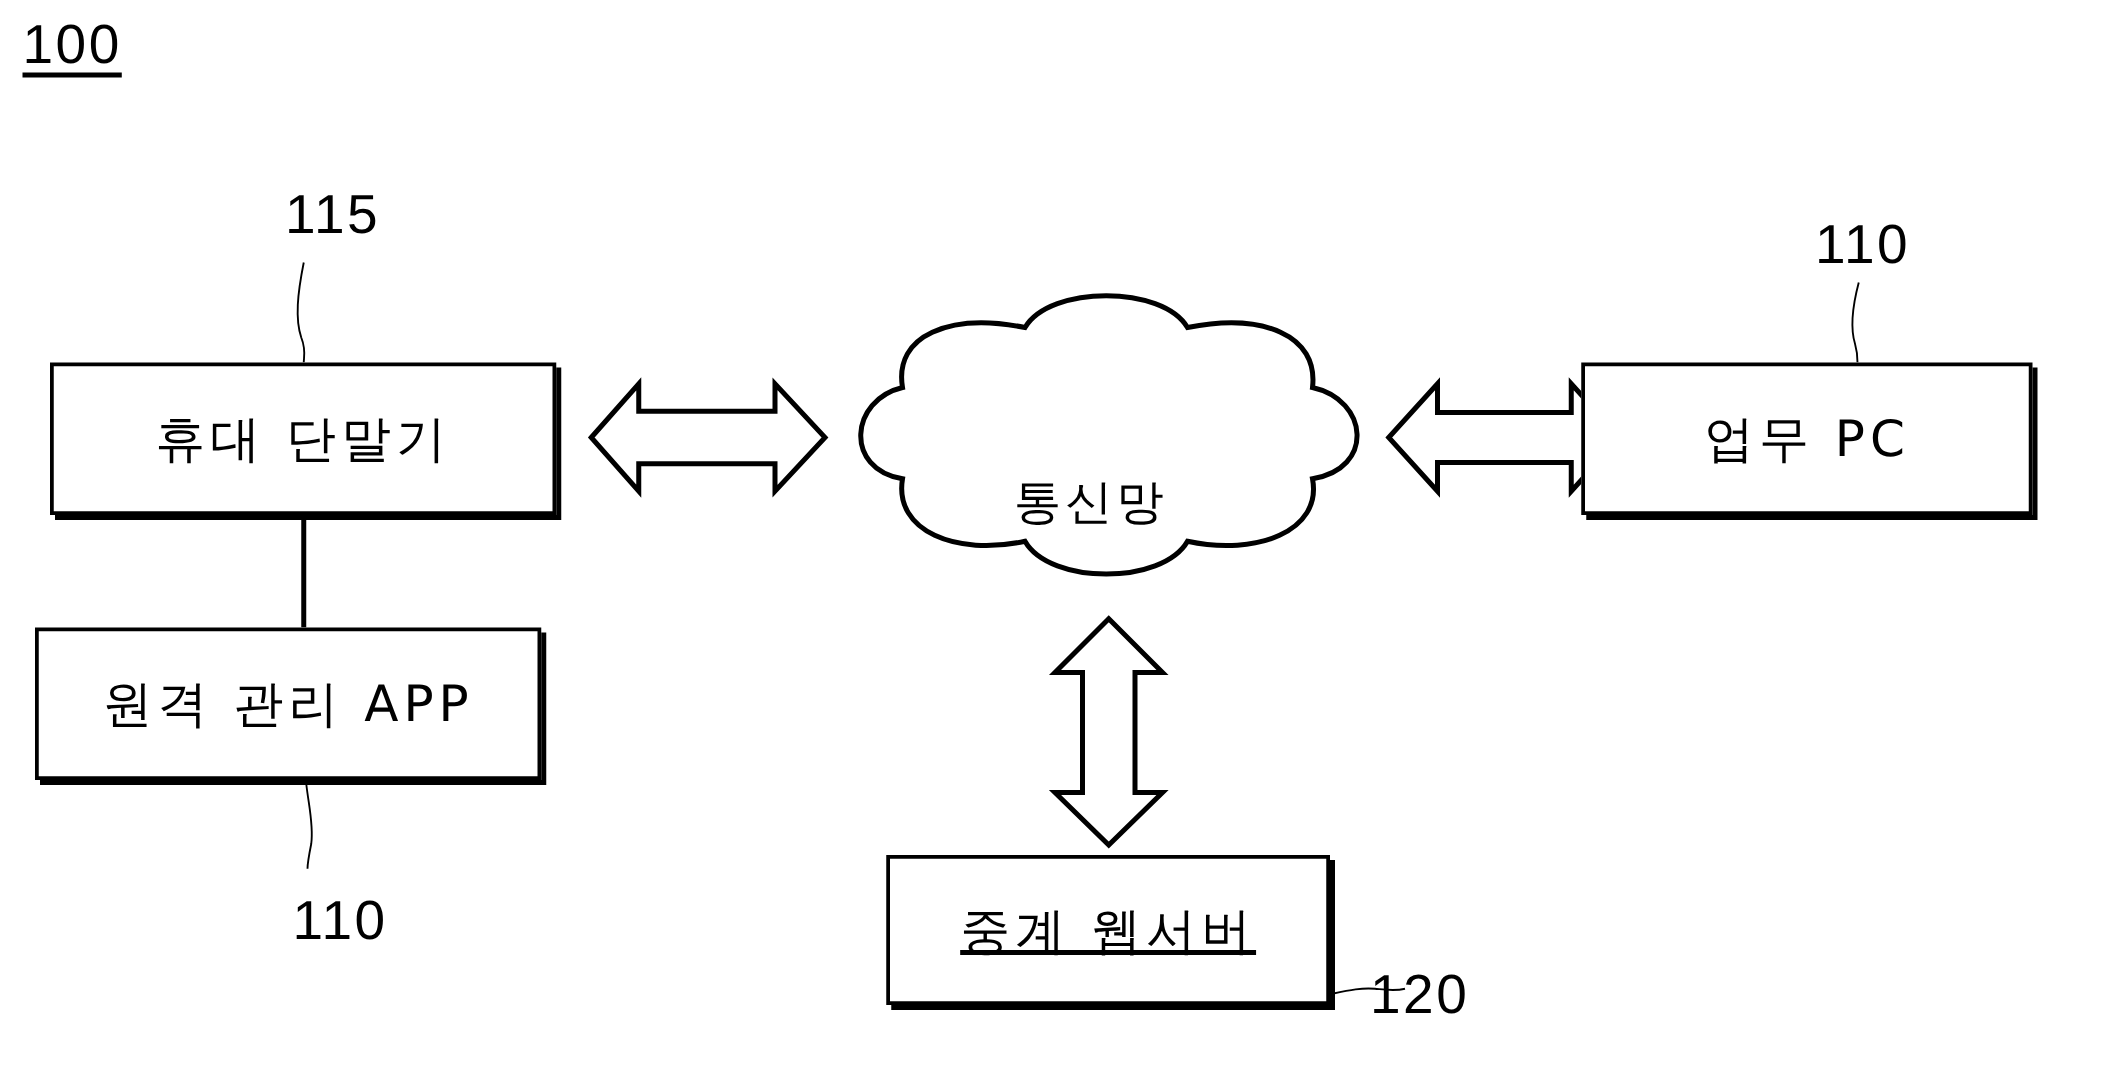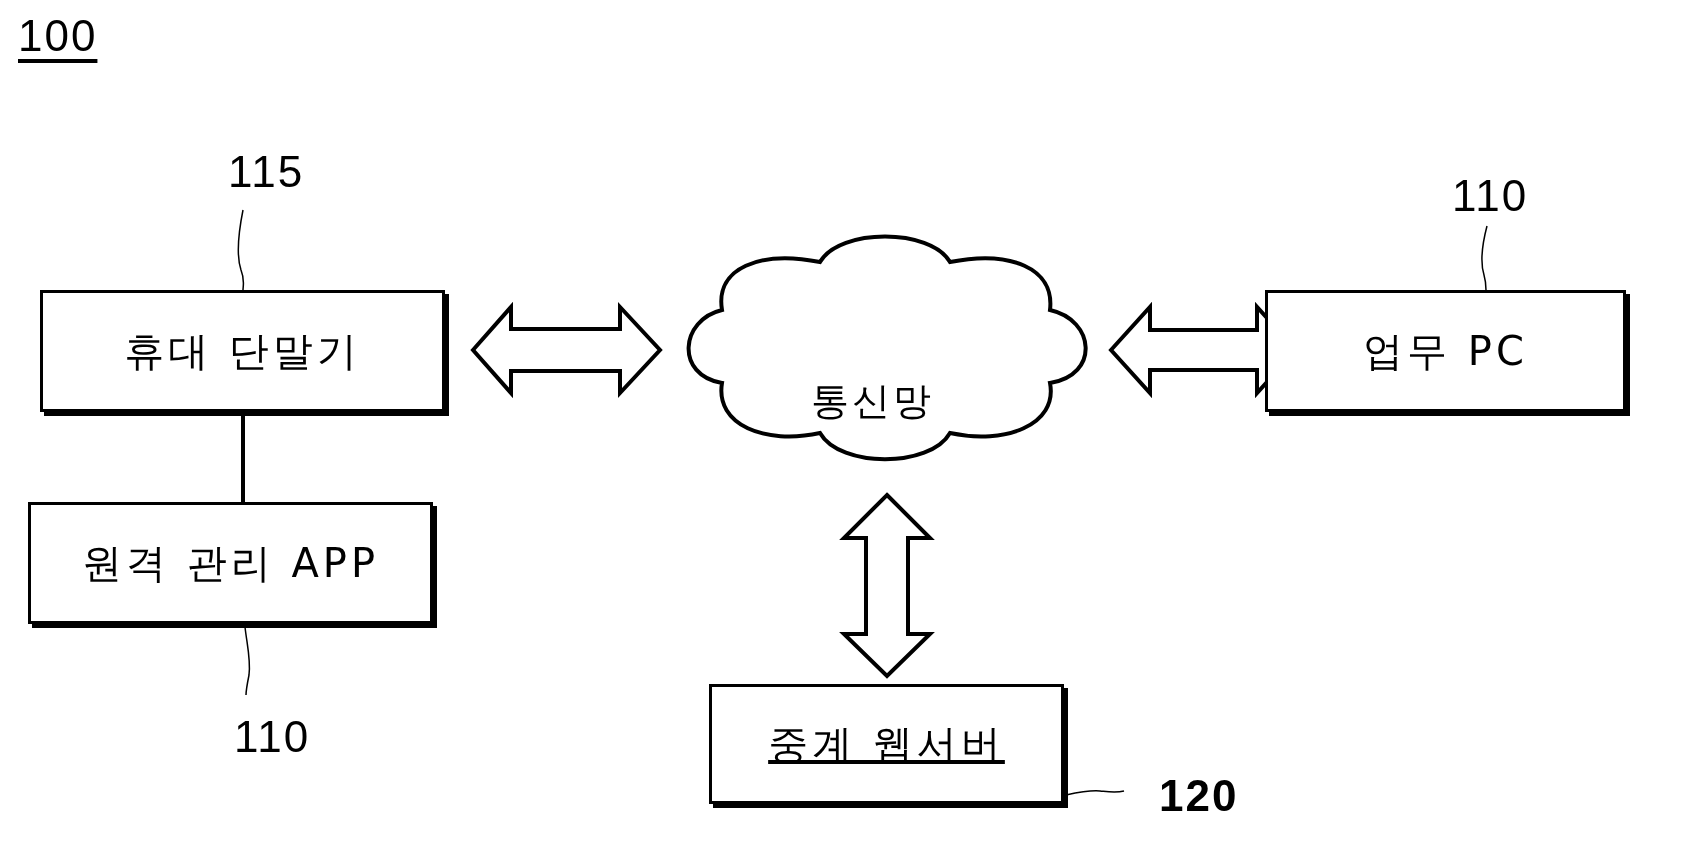--- a/index.html
+++ b/index.html
@@ -61,13 +61,13 @@
 <div class="abs ref" style="left:206px; top:715px;margin-left:28px;">110</div>
 
 <div class="abs ref" style="left:1452px; top:174px;">110</div>
 <div class="box" style="left:1265px; top:290px; width:361px; height:122px;">
   <span class="box-label">업무 PC</span>
 </div>
 
 <div class="box" style="left:709px; top:684px; width:355px; height:120px;text-decoration:underline;">
   <span class="box-label">중계 웹서버</span>
 </div>
-<div class="abs ref" style="left:1159px; top:774px;font-weight:bold;">120</div>
+<div class="abs ref" style="left:1096px; top:774px;">120</div>
 
 </body></html>

